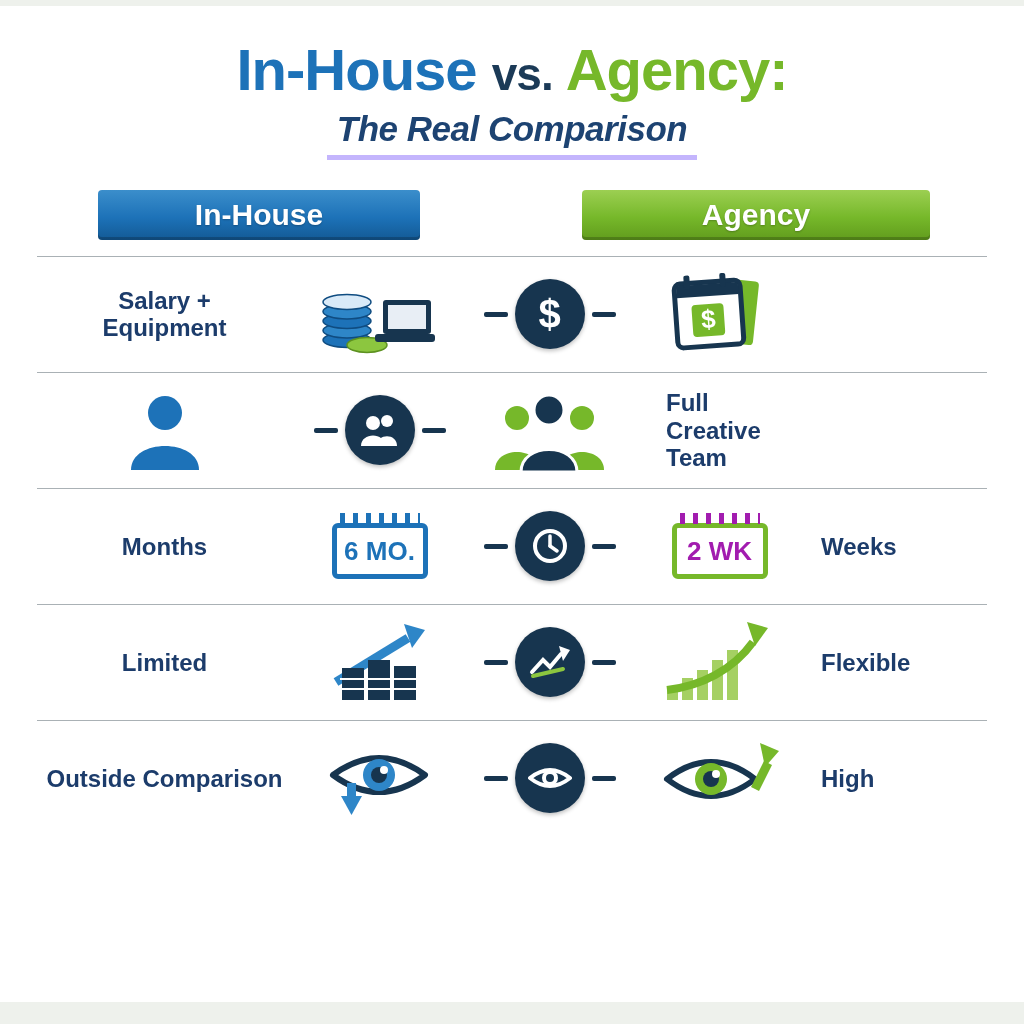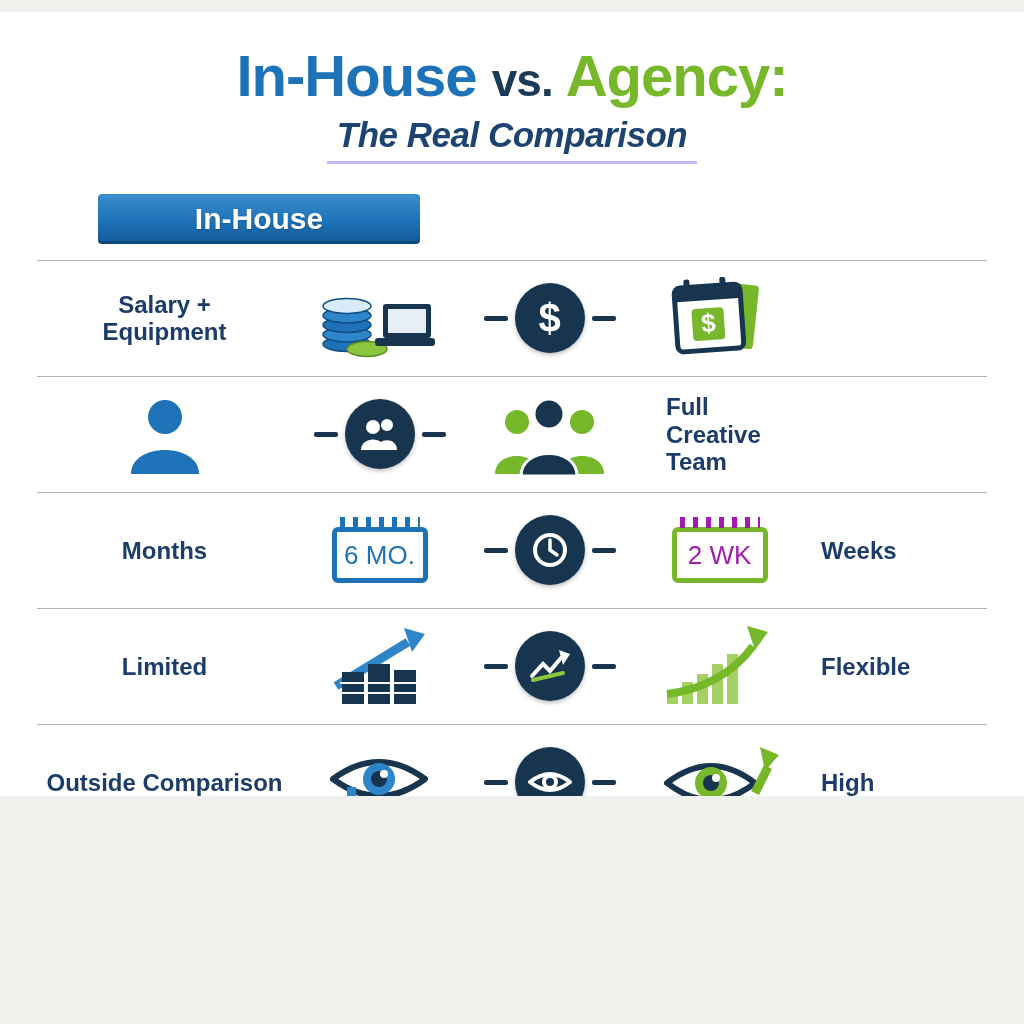--- a/index.html
+++ b/index.html
@@ -1,29 +1,29 @@
 <!DOCTYPE html>
 <html><head>
 <meta charset="utf-8">
 <style>
   * { margin:0; padding:0; box-sizing:border-box; }
   body { background:#eef1ec; font-family:"Liberation Sans", sans-serif; }
   .canvas {
-    width:1024px; height:784px; margin:12px auto; background:#ffffff;
+    width:1024px; height:996px; margin:6px auto; background:#ffffff;
     overflow:hidden; position:relative;
   }
   
   .title-block { text-align:center; padding-top:34px; }
   .main-title { font-size:58px; font-weight:bold; letter-spacing:-1px; line-height:1.05; }
   .t-blue  { color:#1d72b8; }
   .t-navy  { color:#1b3a57; font-size:46px; }
   .t-green { color:#76b82a; }
   .subtitle {
     display:inline-block; margin-top:8px; font-size:35px; font-weight:bold;
-    font-style:italic; color:#1d4372; border-bottom:3px solid #c4b5fd;
+    font-style:italic; color:#1d4372; border-bottom:5px solid #c4b5fd;
     padding:0 10px 6px 10px; letter-spacing:-0.5px;
   }
   
   .col-headers {
     display:flex; justify-content:space-between;
     padding:0 94px 0 98px; margin-top:30px;
   }
   .col-header {
     height:50px; display:flex; align-items:center; justify-content:center;
     color:#ffffff; font-size:30px; font-weight:bold; border-radius:4px;
@@ -59,21 +59,21 @@
   .bubble {
     width:70px; height:70px; border-radius:50%; background:#17354f;
     display:flex; align-items:center; justify-content:center; flex:0 0 auto;
     box-shadow:0 2px 4px rgba(0,0,0,0.25);
   }
   .bubble .glyph { color:#ffffff; font-size:40px; font-weight:bold; }
   
   .cal {
     position:relative; background:#fff; border:5px solid; border-radius:6px;
     width:96px; height:56px; display:flex; align-items:center; justify-content:center;
-    font-size:26px; font-weight:normal; margin-top:10px;
+    font-size:26px; font-weight:bold; margin-top:10px;
   }
   .cal::before {
     content:""; position:absolute; top:-15px; left:3px; right:3px; height:11px;
     background:repeating-linear-gradient(90deg, currentColor 0 5px, transparent 5px 13px);
   }
   .blue-cal  { border-color:#1d72b8; color:#1d72b8; }
   .green-cal { border-color:#76b82a; color:#a21caf; }
   svg { display:block; }
 </style>
 </head>
@@ -87,20 +87,21 @@
       <span class="t-navy">vs.</span>
       <span class="t-green">Agency:</span>
     </div>
     <div>
       <span class="subtitle">The Real Comparison</span>
     </div>
   </div>
 
   <div class="col-headers">
     <div class="col-header blue">In-House</div>
+    <div class="col-header green">Agency</div>
   </div>
 
   <div class="rows">
 
     <div class="row">
       <div class="cell">
           <div class="label label-left narrow">Salary + Equipment</div>
         </div>
       <div class="cell">
         <svg width="125" height="88" viewBox="0 0 125 88">

